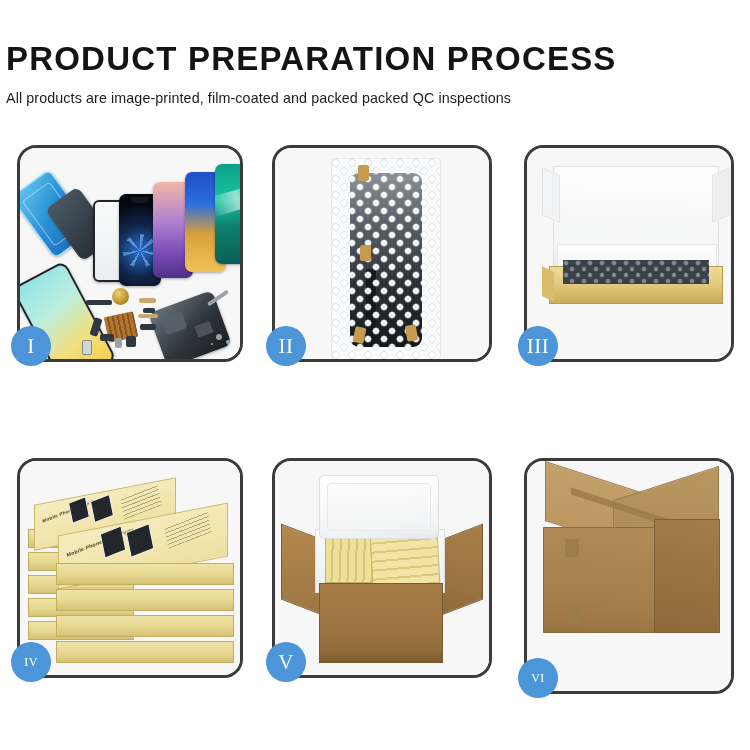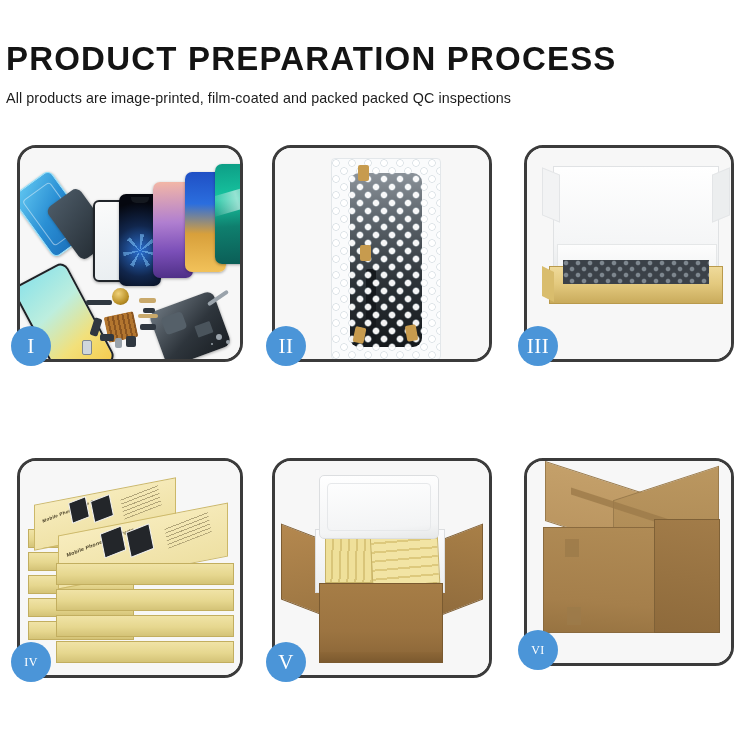--- a/index.html
+++ b/index.html
@@ -64,21 +64,21 @@
     inset: 0;
     border-radius: 16px;
     overflow: hidden;
     background: #f7f7f7;
   }
   .p1 { left: 0px;   top: 0px;   width: 226px; height: 217px; }
   .p2 { left: 255px; top: 0px;   width: 220px; height: 217px; }
   .p3 { left: 507px; top: 0px;   width: 210px; height: 217px; }
   .p4 { left: 0px;   top: 313px; width: 226px; height: 220px; }
   .p5 { left: 255px; top: 313px; width: 220px; height: 220px; }
-  .p6 { left: 507px; top: 313px; width: 210px; height: 208px; }
+  .p6 { left: 507px; top: 313px; width: 210px; height: 236px; }
 
   
   .badge {
     position: absolute;
     left: -9px;
     bottom: -7px;
     width: 40px; height: 40px;
     border-radius: 50%;
     background: #4b95d8;
     color: #ffffff;

